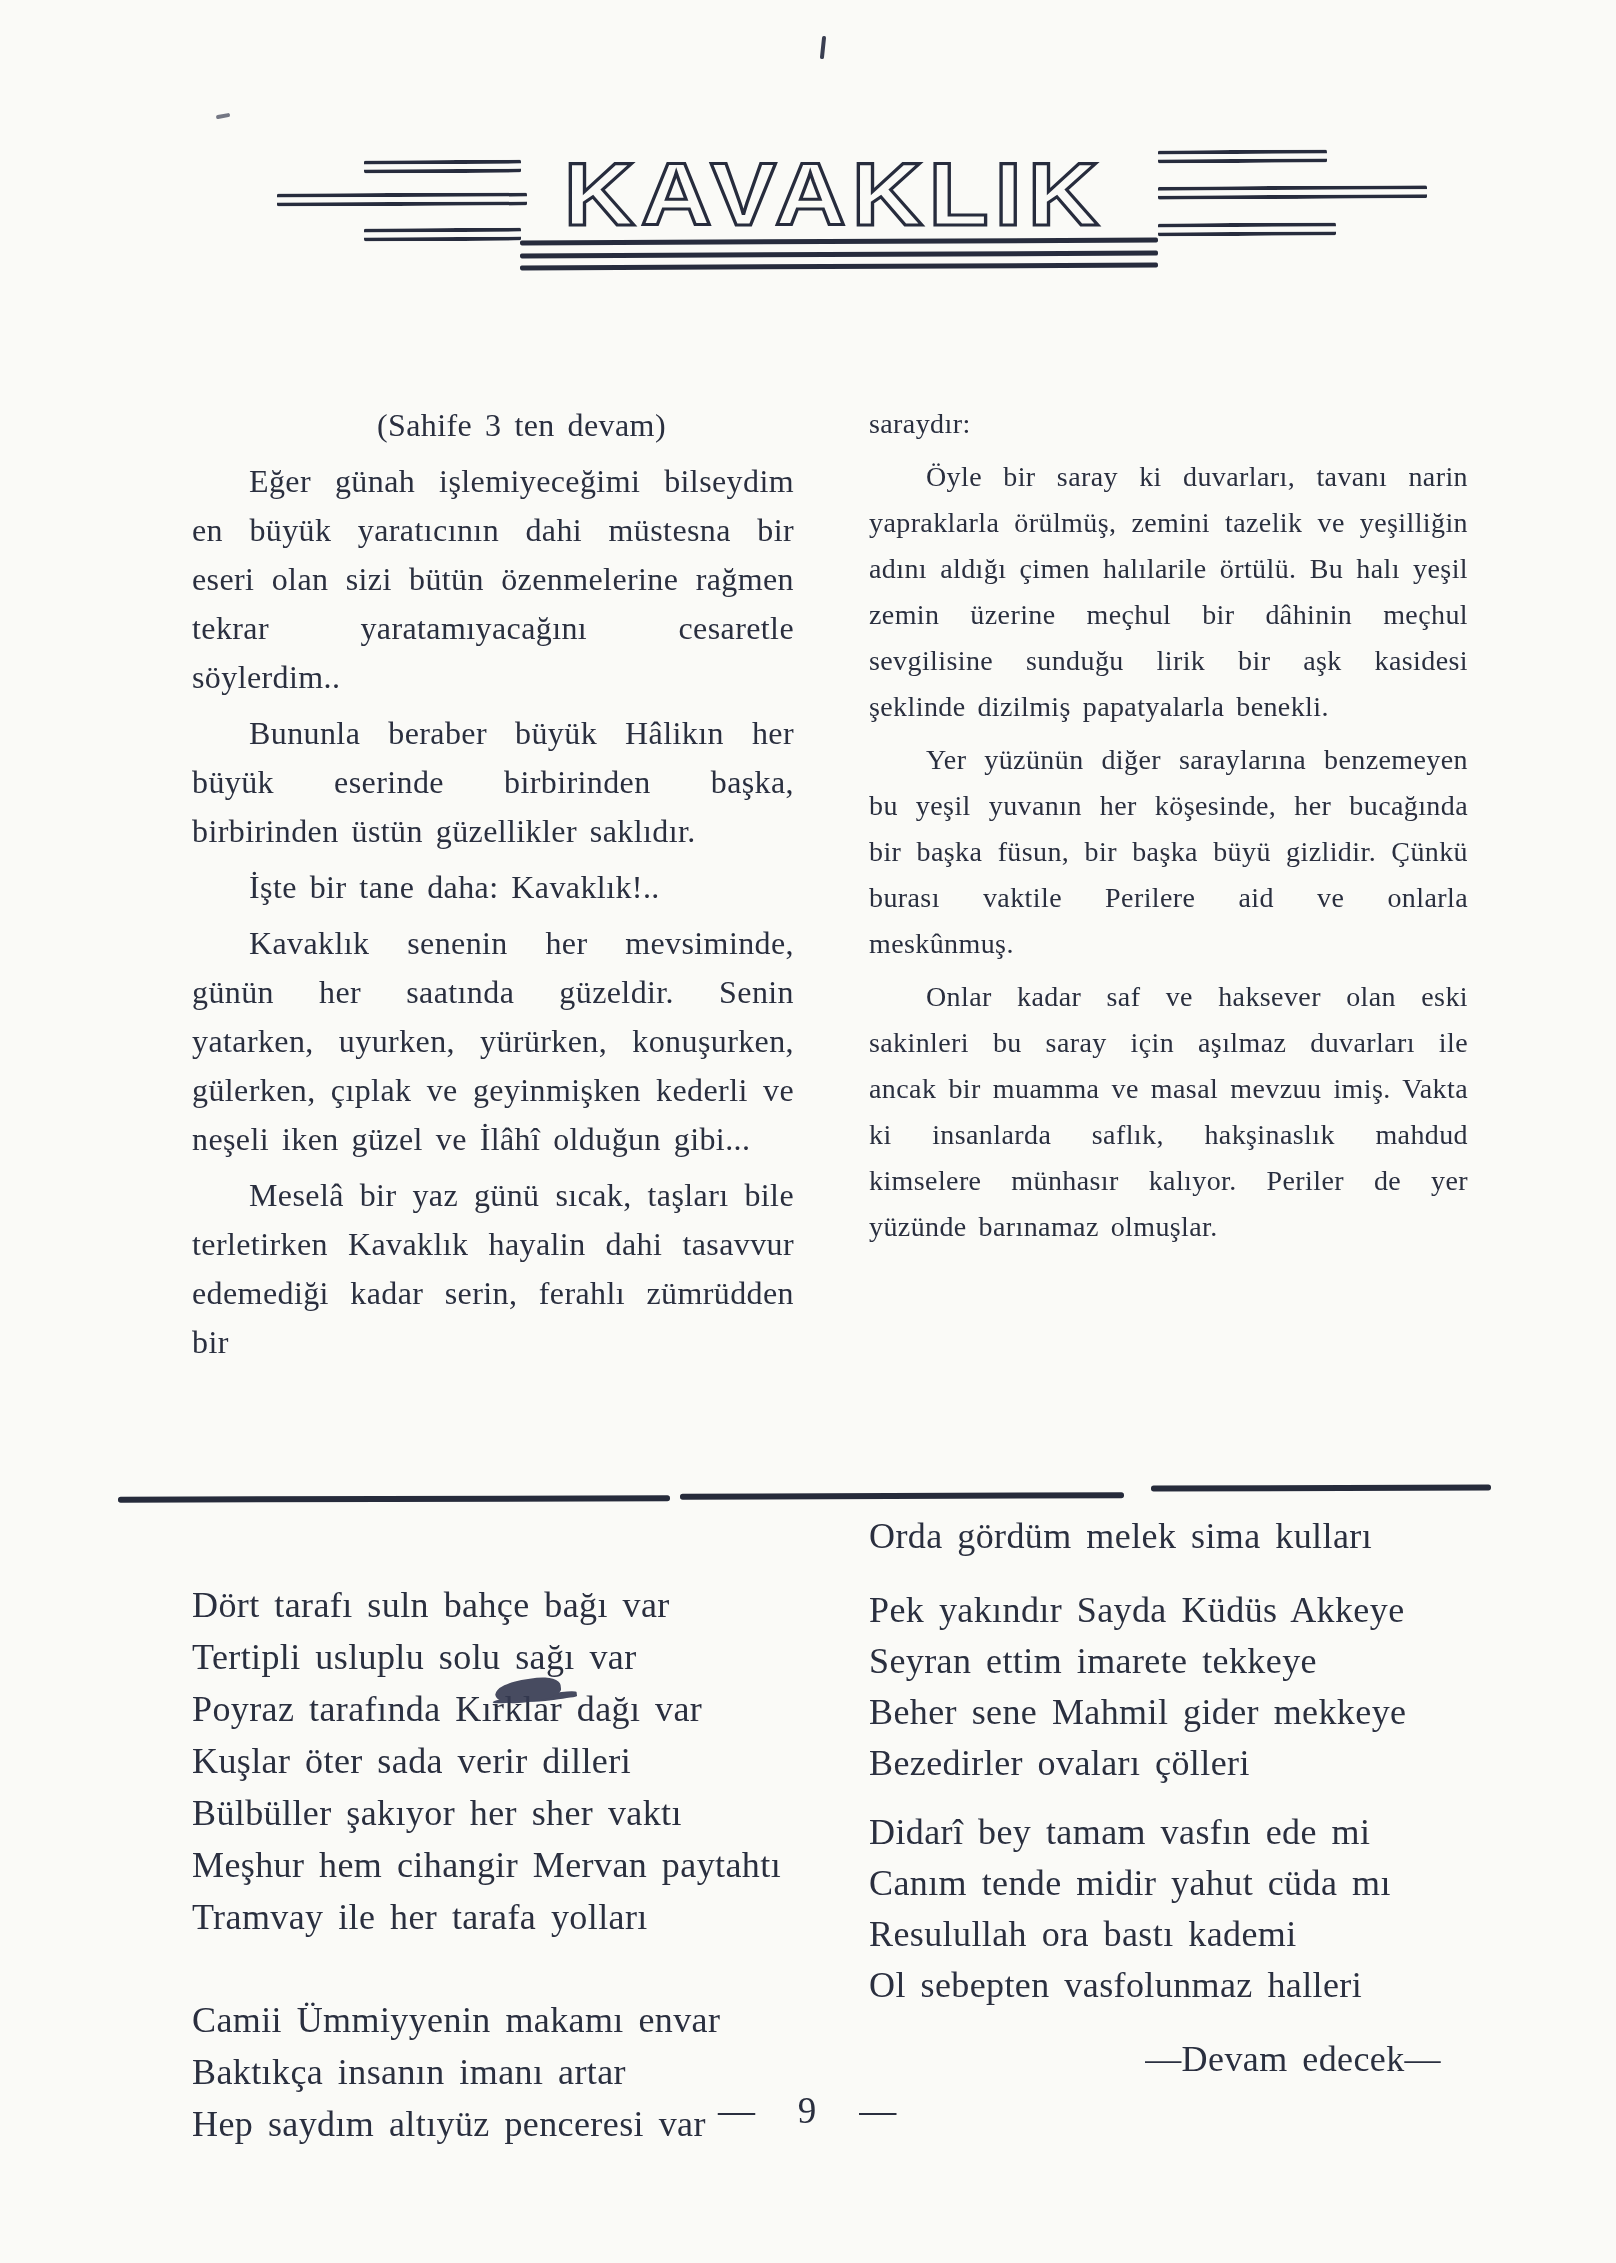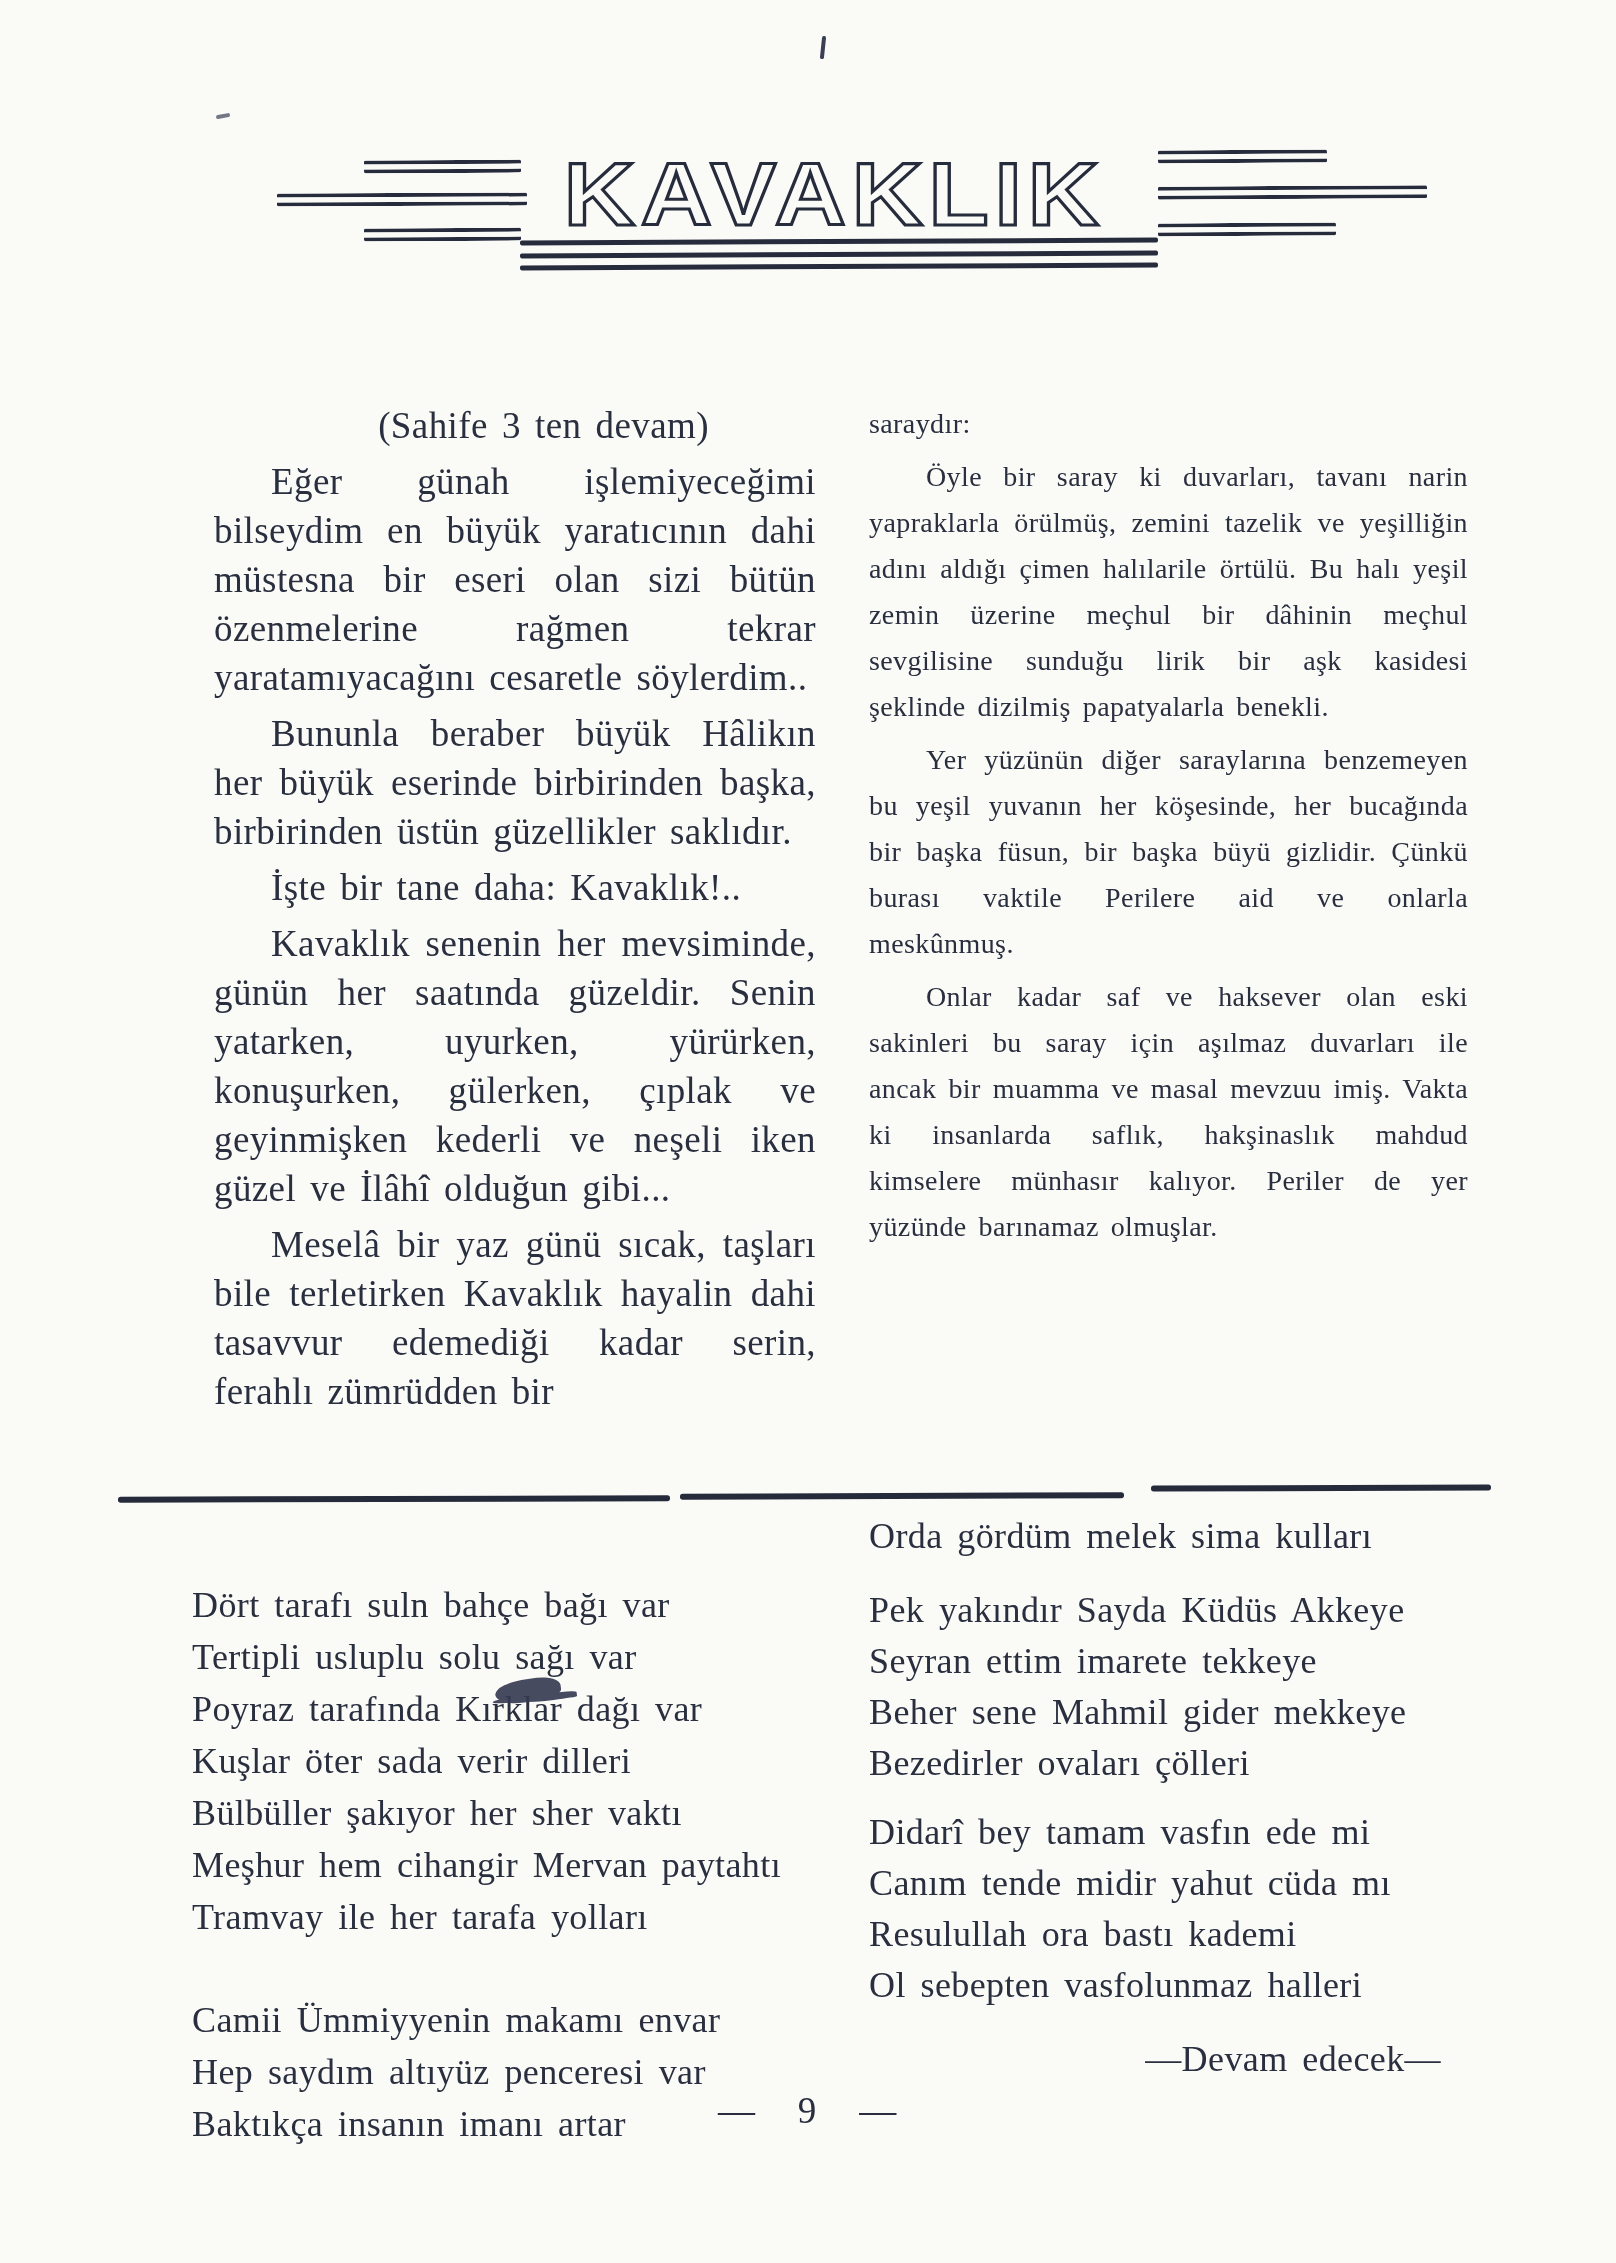--- a/index.html
+++ b/index.html
@@ -27,21 +27,21 @@
   .title-underline i{
     display:block;height:4.5px;background:#272c3d;margin-bottom:8px;border-radius:1.8px;
     transform:rotate(-.25deg);
   }
   .speck{position:absolute;background:#3a3f52;}
   .speck-top{left:805px;top:36px;width:3.6px;height:23px;border-radius:1.8px;transform:rotate(6deg);}
   .speck-left{left:200px;top:114px;width:14.3px;height:3.6px;border-radius:1.8px;transform:rotate(-10deg);opacity:.7;}
 
   
   .col{position:absolute;text-align:justify;letter-spacing:0.4px;word-spacing:4.5px;}
-  .col-article-left{left:192px;top:401px;width:602px;height:1087px;font-size:37px;line-height:49px;overflow:hidden;margin-left:22px;}
+  .col-article-left{left:192px;top:401px;width:602px;height:1087px;font-size:32px;line-height:49px;overflow:hidden;}
   .col-article-right{left:869px;top:401px;width:599px;height:1087px;font-size:28px;line-height:46px;overflow:hidden;}
   .col-heading{text-align:center;text-indent:0;margin:0 0 27px 0;}
   .col p{margin:0 0 7.1px 0;text-indent:57px;}
   .col p.no-indent{text-indent:0;}
 
   
   .divider{position:absolute;height:6.2px;background:#262b3b;border-radius:2.7px;}
   .div-a{left:118px;top:1496px;width:552px;transform:rotate(-.15deg);}
   .div-b{left:680px;top:1493px;width:444px;transform:rotate(-.2deg);}
   .div-c{left:1151px;top:1485px;width:340px;transform:rotate(-.15deg);}
@@ -127,22 +127,22 @@
     <div class="poem-line">Poyraz tarafında Kırklar dağı var</div>
     <div class="poem-line">Kuşlar öter sada verir dilleri</div>
   </div>
   <div class="stanza st-a">
     <div class="poem-line">Bülbüller şakıyor her sher vaktı</div>
     <div class="poem-line">Meşhur hem cihangir Mervan paytahtı</div>
     <div class="poem-line">Tramvay ile her tarafa yolları</div>
   </div>
   <div class="stanza st-c">
     <div class="poem-line">Camii Ümmiyyenin makamı envar</div>
+    <div class="poem-line">Baktıkça insanın imanı artar</div>
     <div class="poem-line">Hep saydım altıyüz penceresi var</div>
-    <div class="poem-line">Baktıkça insanın imanı artar</div>
   </div>
 </div>
 
 <div class="ink-smudge"></div>
 
 <div class="poem poem-right">
   <div class="stanza st-a">
     <div class="poem-line">Orda gördüm melek sima kulları</div>
   </div>
   <div class="stanza st-b">

